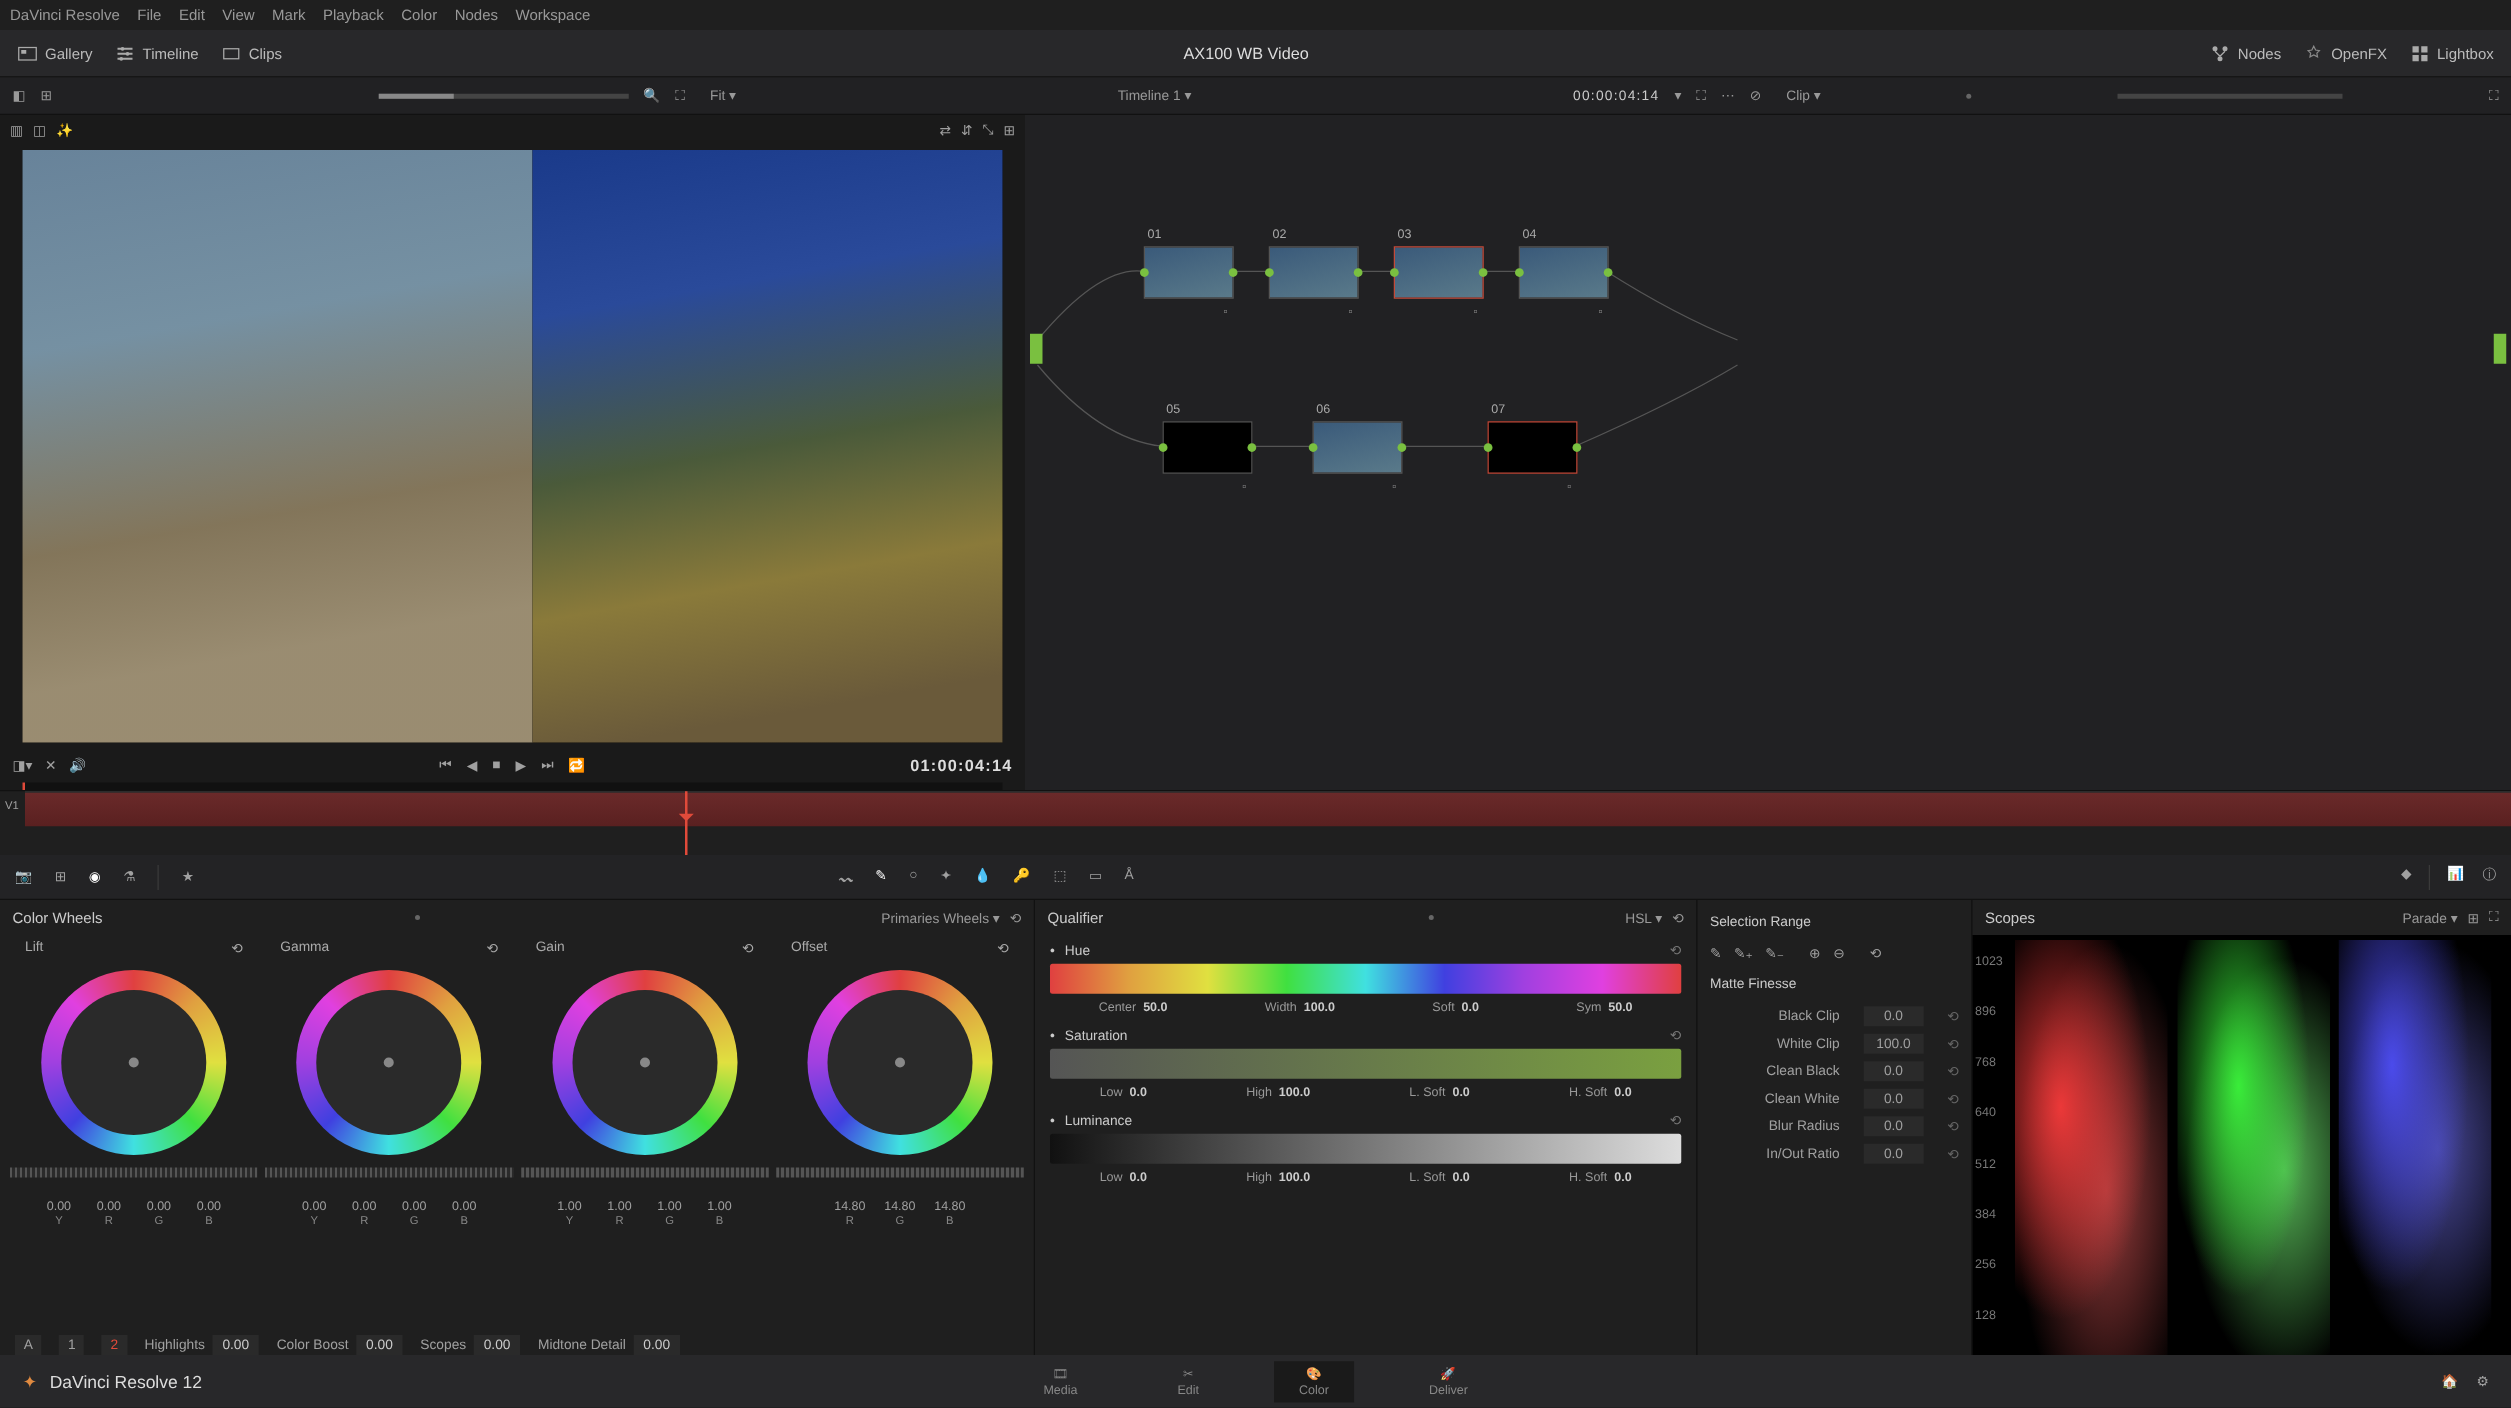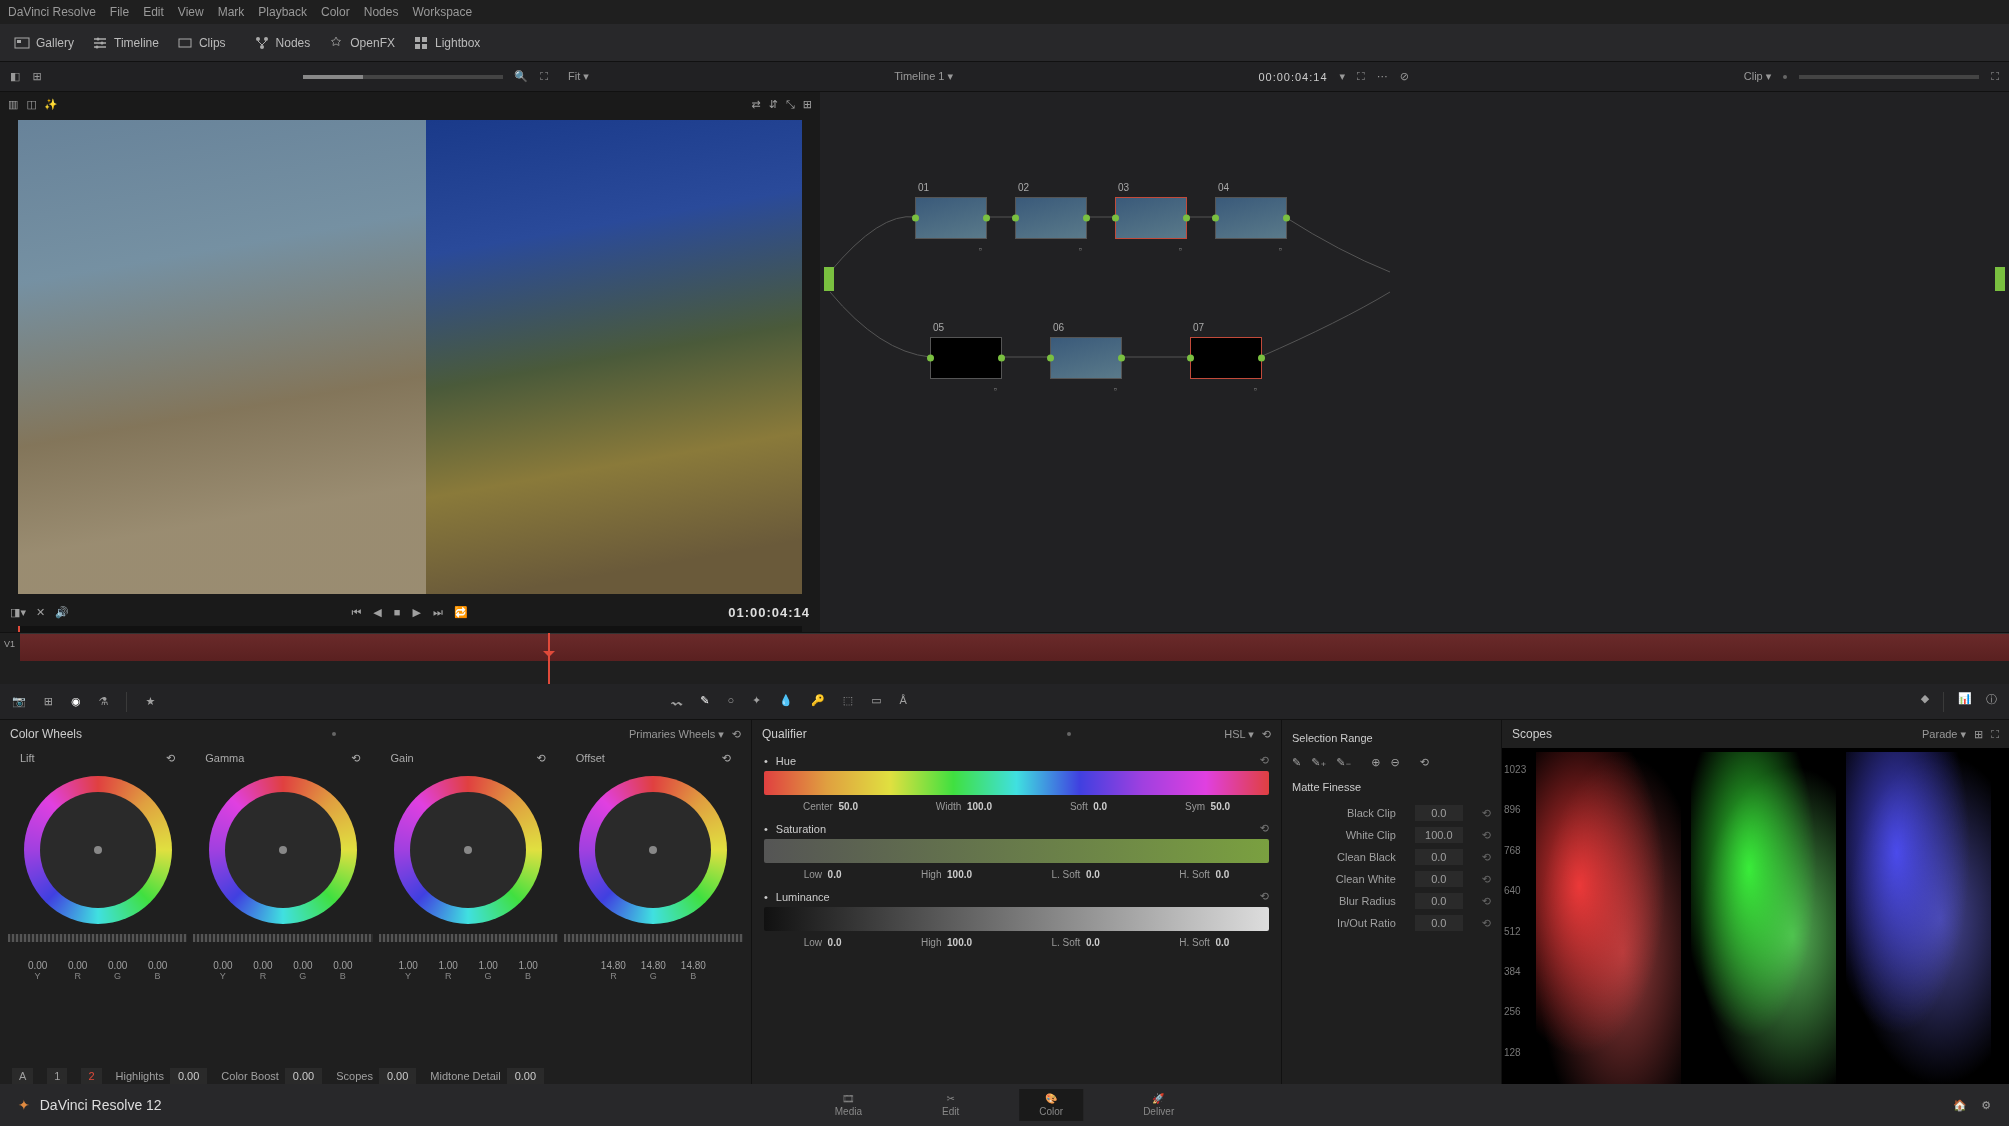--- a/index.html
+++ b/index.html
@@ -136,20 +136,21 @@
       </div>
     <div class="tbtn">
         <span class="ico">
           <svg viewBox="0 0 16 16" width="16" height="16">
             <rect x="2" y="4" width="12" height="8" fill="none" stroke="#aaa"></rect>
           </svg>
         </span>
         <span>Clips</span>
       </div>
   </div>
+  <div class="center">AX100 WB Video</div>
   <div class="right">
     <div class="tbtn">
         <span class="ico">
           <svg viewBox="0 0 16 16" width="16" height="16">
             <circle cx="4" cy="4" r="2"></circle>
             <circle cx="12" cy="4" r="2"></circle>
             <circle cx="8" cy="12" r="2"></circle>
             <path d="M4 6L8 10M12 6L8 10" stroke="#aaa"></path>
           </svg>
         </span>
@@ -192,21 +193,21 @@
     <span><span>Fit</span> ▾</span>
     <span class="spacer"></span>
     <span><span>Timeline 1</span> ▾</span>
     <span class="spacer"></span>
     <span style="color:#ccc;letter-spacing:1px">00:00:04:14</span>
     <span>▾</span>
     <span>⛶</span>
     <span>⋯</span>
     <span>⊘</span>
   </div>
-  <div class="seg" style="width:590px;justify-content:flex-end">
+  <div class="seg" style="width:590px;justify-content:space-between">
     <span><span>Clip</span> ▾</span>
     <div class="dot-divider"></div>
     <div style="width:180px;height:4px;background:#444"></div>
     <span>⛶</span>
   </div>
 </div>
 
 <div class="content">
 
 
@@ -333,21 +334,21 @@
   <div class="ract">
     <span>◆</span>
     <div class="sep"></div>
     <span>📊</span>
     <span>ⓘ</span>
   </div>
 </div>
 
 <div class="panels">
 
-  <div class="panel" style="width:752px">
+  <div class="panel" style="width:828px">
     <div class="p-hdr">
       <span>Color Wheels</span>
       <span style="margin-left:250px" class="dot-divider"></span>
       <div class="hr">
           <span><span>Primaries Wheels</span> ▾</span>
           <span>⟲</span>
         </div>
     </div>
     <div class="wheels" id="wheels-container">
         <div class="wheel-col">

